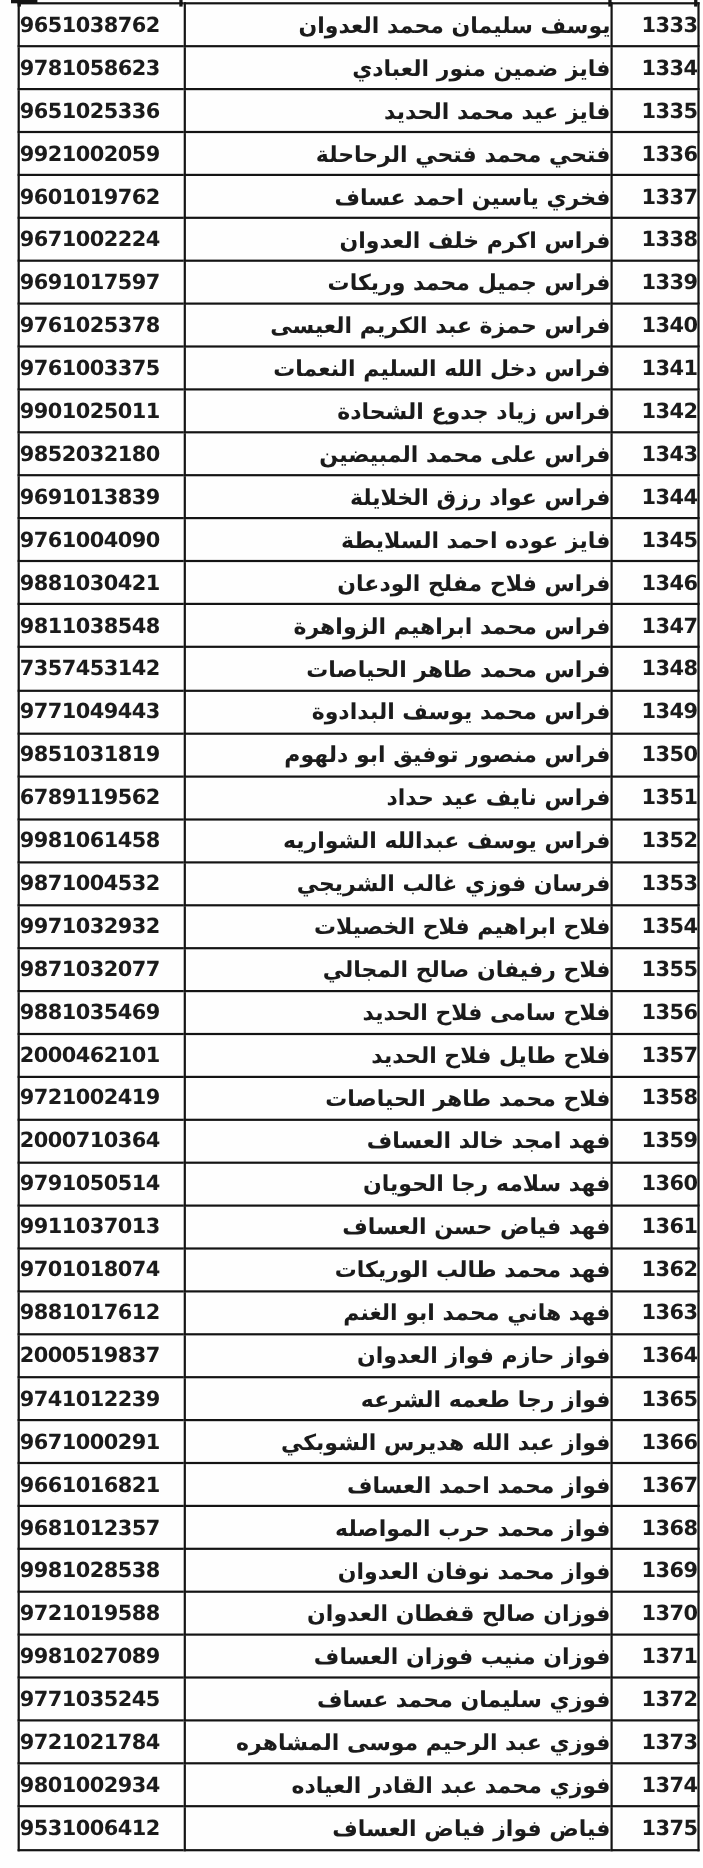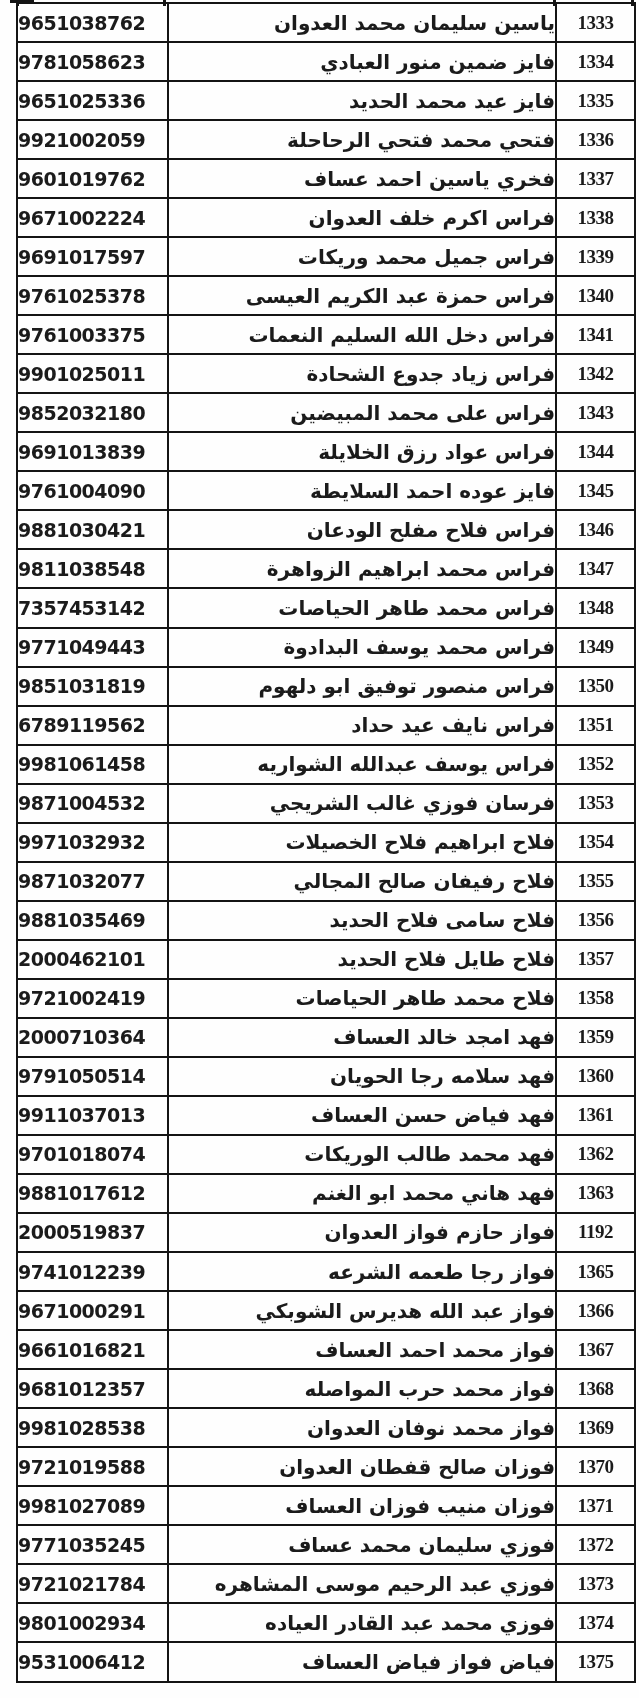--- a/index.html
+++ b/index.html
@@ -30,26 +30,25 @@
     border: 2px solid var(--line-color, #141414);
     font-weight: 700;
     color: var(--text-color, #1b1b1b);
     vertical-align: middle;
     white-space: nowrap;
     overflow: hidden;
     padding: 0;
   }
 
   td.cell-serial {
-    text-align: center;
+    text-align: right;
     padding-left: 2px;
     padding-right: 4px;
     font-size: 19px;
     letter-spacing: -0.5px;
-    font-family: Liberation Serif, serif;
   }
 
   td.cell-name {
     text-align: right;
     padding-right: 3px;
     padding-left: 4px;
     font-size: 20px;
   }
 
   td.cell-nid {
@@ -89,21 +88,21 @@
 
   <table class="roster">
     <colgroup>
       <col style="width:79px">
       <col style="width:388px">
       <col style="width:151px">
     </colgroup>
     <tbody>
   <tr>
     <td class="cell-serial">1333</td>
-    <td class="cell-name">ياسين سليمان محمد العدوان</td>
+    <td class="cell-name">يوسف سليمان محمد العدوان</td>
     <td class="cell-nid">9651038762</td>
   </tr>
 
   <tr>
     <td class="cell-serial">1334</td>
     <td class="cell-name">فايز ضمين منور العبادي</td>
     <td class="cell-nid">9781058623</td>
   </tr>
 
   <tr>
@@ -274,21 +273,21 @@
     <td class="cell-nid">9701018074</td>
   </tr>
 
   <tr>
     <td class="cell-serial">1363</td>
     <td class="cell-name">فهد هاني محمد ابو الغنم</td>
     <td class="cell-nid">9881017612</td>
   </tr>
 
   <tr>
-    <td class="cell-serial">1192</td>
+    <td class="cell-serial">1364</td>
     <td class="cell-name">فواز حازم فواز العدوان</td>
     <td class="cell-nid">2000519837</td>
   </tr>
 
   <tr>
     <td class="cell-serial">1365</td>
     <td class="cell-name">فواز رجا طعمه الشرعه</td>
     <td class="cell-nid">9741012239</td>
   </tr>
 

